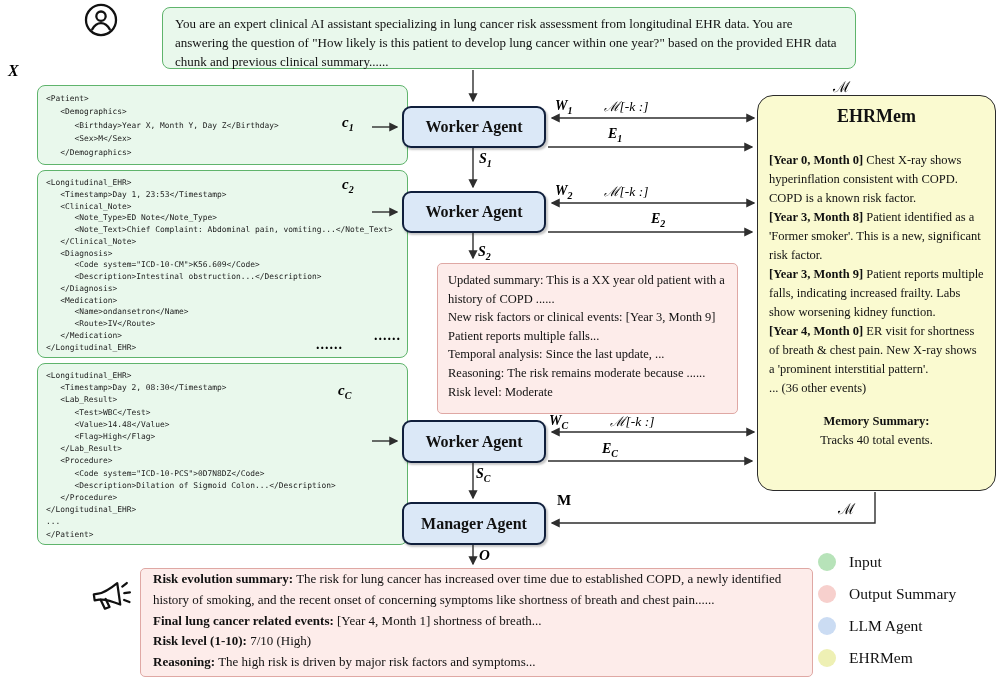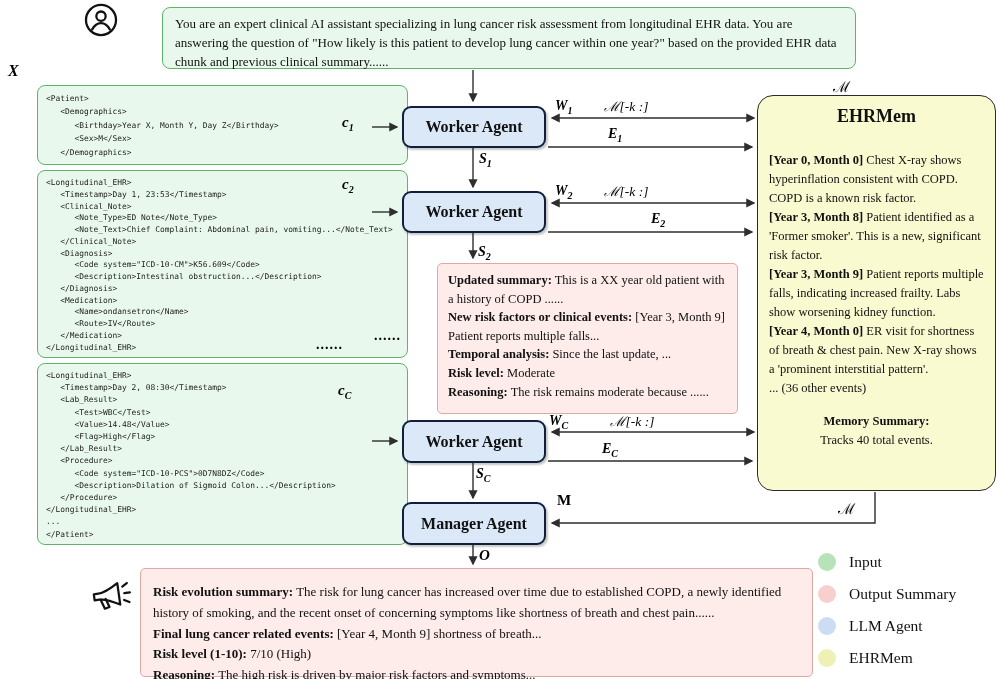--- a/index.html
+++ b/index.html
@@ -16,22 +16,22 @@
   .code1 { left:1px; top:85px;  width:371px; height:80px;  line-height:13.4px; }
   .code2 { left:1px; top:170px; width:371px; height:188px; line-height:11.75px; }
   .code3 { left:1px; top:363px; width:371px; height:182px; line-height:12.2px; }
 
   .agent { position:absolute; width:144px; height:42px; background:#dbe8f7; border:2.2px solid #101f3c;
            border-radius:9px; display:flex; align-items:center; justify-content:center;
            font-weight:bold; font-size:16px; box-shadow:1.5px 2px 2px rgba(0,0,0,.22); z-index:2; }
 
   .pinkbox { position:absolute; background:#fdecea; border:1px solid #dfa8a4; border-radius:5px; }
   .summary { left:437px; top:263px; width:301px; height:151px; padding:7px 10px; font-size:12.5px; line-height:18.6px; }
-  .summary .item b { font-weight:bold; }
-  .output { left:140px; top:568px; width:673px; height:109px; padding:13px 12px; font-size:13px; line-height:20.8px; }
+  .summary .item b { font-weight:normal; }
+  .output { left:140px; top:568px; width:673px; height:109px; padding:0 12px; font-size:13px; line-height:20.8px; }
 
   .mem { position:absolute; left:757px; top:95px; width:239px; height:396px; background:#fafad0;
          border:1.6px solid #2b2b2b; border-radius:16px; padding:8px 11px; z-index:2; }
   .mem-title { text-align:center; font-weight:bold; font-size:18px; margin-top:2px; margin-bottom:24px; }
   .mem-events { font-size:12.5px; line-height:19px; }
   .mem-sum { text-align:center; font-size:12.5px; line-height:19px; margin-top:14px; }
 
   .fl { position:absolute; font-size:14px; color:#000; z-index:6; white-space:nowrap; }
   .bi { font-weight:bold; font-style:italic; }
   .it { font-style:italic; }
@@ -121,22 +121,22 @@
       <span>Worker Agent</span>
     </div>
   <div class="agent" style="left:402px;top:502px;height:43px;">
       <span>Manager Agent</span>
     </div>
 
   <div class="pinkbox summary">
     <div class="item"><b>Updated summary:</b><span> This is a XX year old patient with a history of COPD ......</span></div>
     <div class="item"><b>New risk factors or clinical events:</b><span> [Year 3, Month 9] Patient reports multiple falls...</span></div>
     <div class="item"><b>Temporal analysis:</b><span> Since the last update, ...</span></div>
+    <div class="item"><b>Reasoning:</b><span> The risk remains moderate because ......</span></div>
     <div class="item"><b>Risk level:</b><span> Moderate</span></div>
-    <div class="item"><b>Reasoning:</b><span> The risk remains moderate because ......</span></div>
   </div>
 
   <div class="mem">
     <div class="mem-title">EHRMem</div>
     <div class="mem-events">
       <div><b>[Year 0, Month 0]</b><span> Chest X-ray shows hyperinflation consistent with COPD. COPD is a known risk factor.</span></div>
       <div><b>[Year 3, Month 8]</b><span> Patient identified as a 'Former smoker'. This is a new, significant risk factor.</span></div>
       <div><b>[Year 3, Month 9]</b><span> Patient reports multiple falls, indicating increased frailty. Labs show worsening kidney function.</span></div>
       <div><b>[Year 4, Month 0]</b><span> ER visit for shortness of breath &amp; chest pain. New X-ray shows a 'prominent interstitial pattern'.</span></div>
       <div>... (36 other events)</div>
@@ -150,21 +150,21 @@
   <div class="icon" style="left:90px;top:579px;width:42px;height:38px;">
     <svg width="42" height="38" viewBox="0 0 28 24" fill="none" stroke="#111" stroke-width="1.5" stroke-linejoin="round" stroke-linecap="round" style="transform:rotate(-8deg);">
       <path d="M3 8 L6 8 C10.5 8 15.5 5.2 19.5 2.8 L19.5 17.2 C15.5 14.8 10.5 12 6 12 L3 12 Z"></path>
       <path d="M7 12.2 L9 18.5 L12.2 17.8 L10.4 12.1"></path>
       <path d="M22.5 5.5 L25.8 3.6 M23.2 10 L27 10 M22.5 14.5 L25.8 16.4"></path>
     </svg>
   </div>
 
   <div class="pinkbox output">
     <div class="item"><b>Risk evolution summary:</b><span> The risk for lung cancer has increased over time due to established COPD, a newly identified history of smoking, and the recent onset of concerning symptoms like shortness of breath and chest pain......</span></div>
-    <div class="item"><b>Final lung cancer related events:</b><span> [Year 4, Month 9] shortness of breath...</span></div>
+    <div class="item"><b>Final lung cancer related events:</b><span> [Year 4, Month 1] shortness of breath...</span></div>
     <div class="item"><b>Risk level (1-10):</b><span> 7/10 (High)</span></div>
     <div class="item"><b>Reasoning:</b><span> The high risk is driven by major risk factors and symptoms...</span></div>
   </div>
 
   <div class="legend-row" style="top:553px;">
     <span class="legend-dot dot-input"></span>
     <span class="legend-label">Input</span>
   </div>
   <div class="legend-row" style="top:585px;">
     <span class="legend-dot dot-output"></span>

